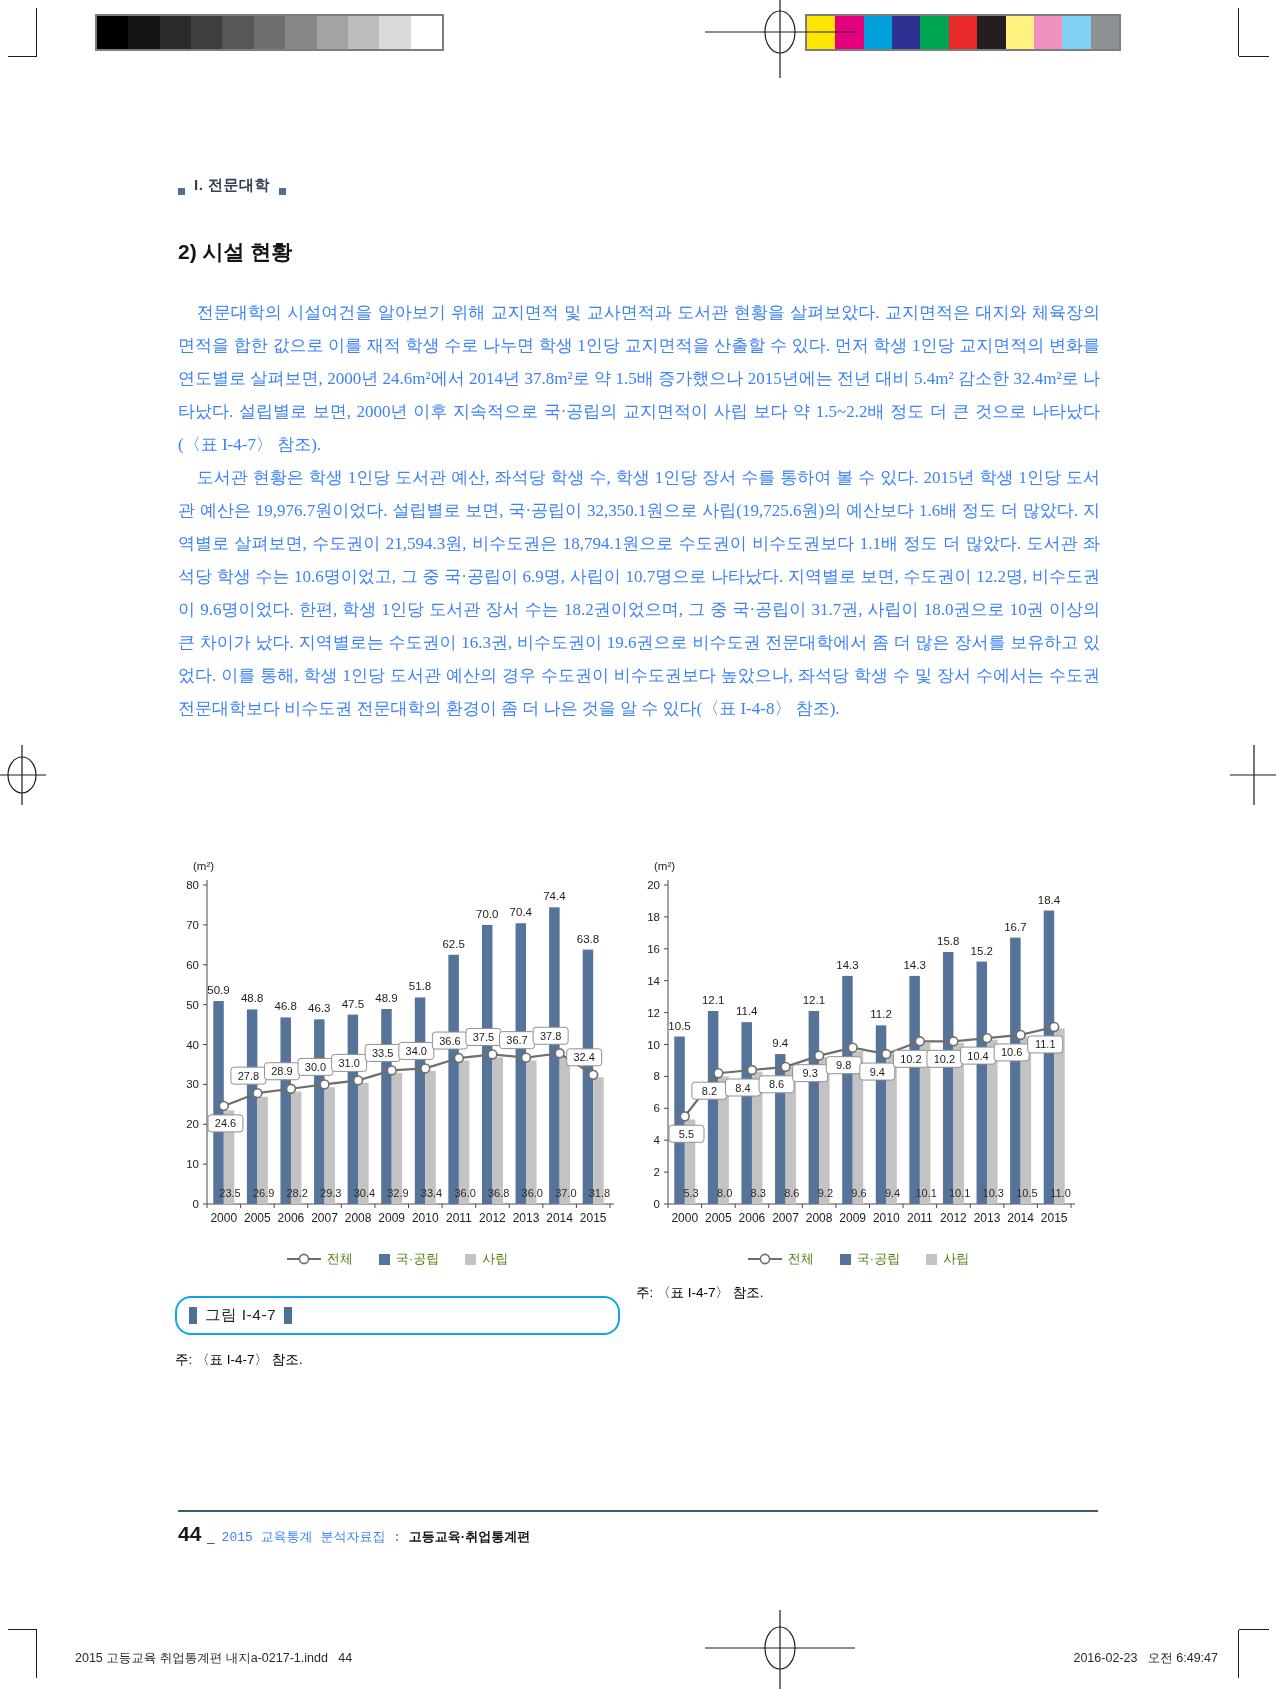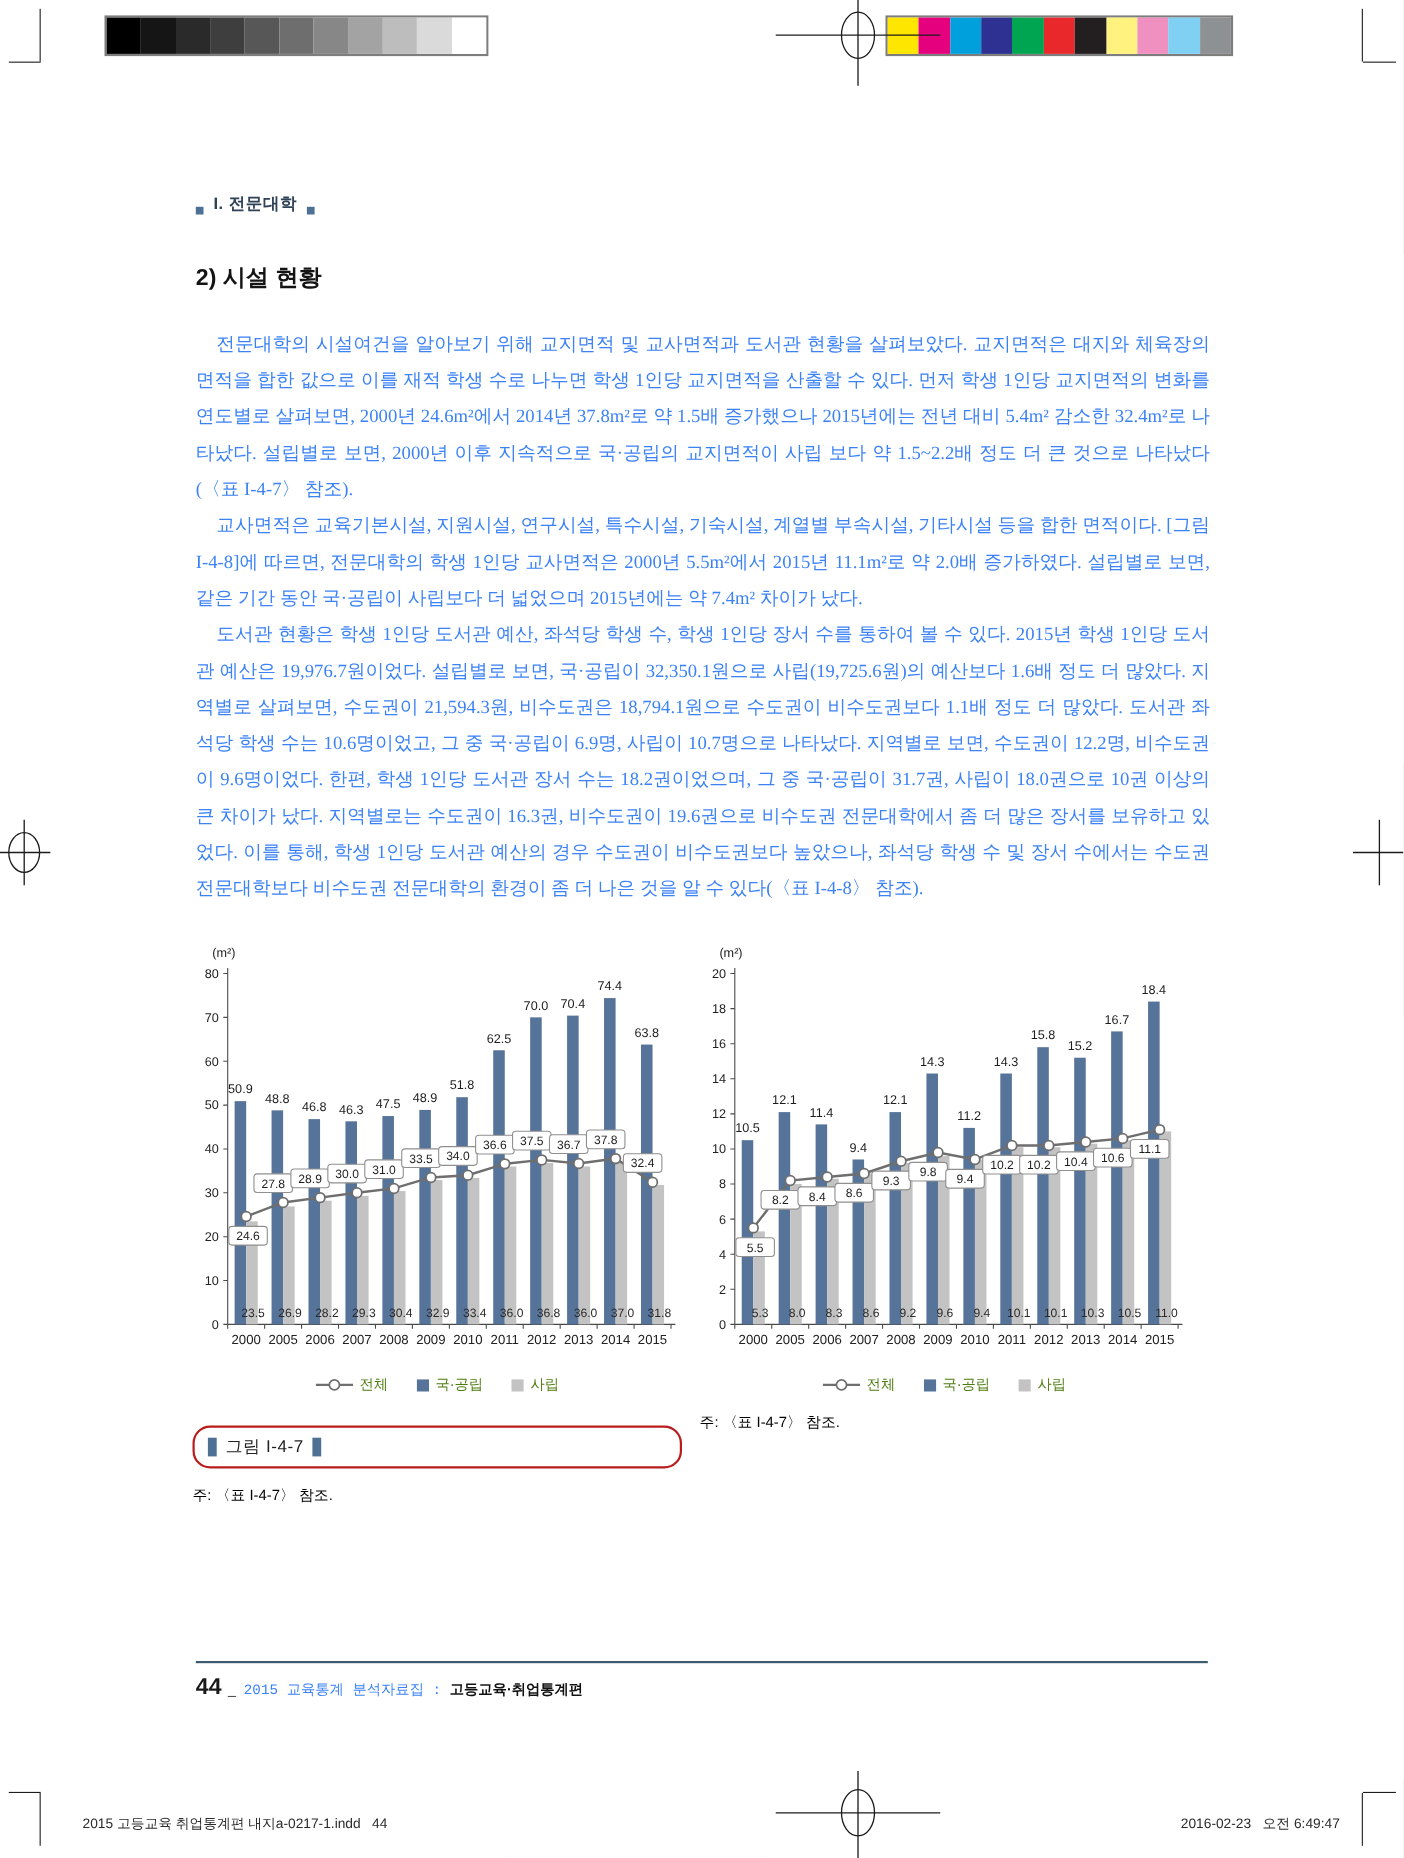--- a/index.html
+++ b/index.html
@@ -42,21 +42,21 @@
   .axis { stroke:#4a4a4a; stroke-width:1; }
   .trend { fill:none; stroke:#6e6e6e; stroke-width:2.2; }
   .marker { fill:#ffffff; stroke:#6e6e6e; stroke-width:1.6; }
   .lbox { fill:#ffffff; stroke:#8f8f8f; stroke-width:1; }
 
   .legend { margin-top:12px; display:flex; justify-content:center; align-items:flex-start; gap:10px;
             font-size:13px; color:#4d7c0f; }
   .legend .lg-item { display:flex; align-items:center; gap:6px; margin:0 8px; }
   .lg-sq { width:11px; height:11px; display:inline-block; }
 
-  .caption-box { margin-top:28px; border:2px solid #b91c1c; border-radius:16px; padding:7px 12px;
+  .caption-box { margin-top:28px; border:2px solid #0ea5e9; border-radius:16px; padding:7px 12px;
                  display:flex; align-items:center; font-size:15.5px; color:#222222; background:#fff; }
   .cap-sq { width:8px; height:17px; background:#4d7195; display:inline-block; flex:none; }
   .cap-label { margin:0 8px; letter-spacing:0.5px; }
   .cap-text { margin-left:12px; }
   .fig-note { margin-top:16px; font-size:13.5px; color:#000000; }
 
   
   .footer-rule { position:absolute; left:178px; top:1510px; width:920px; height:2px; background:#3c5a70; }
   .footer-line { position:absolute; left:178px; top:1522px; display:flex; align-items:baseline; color:#1a1a1a; }
   .pg-num { font-size:21px; font-weight:bold; }
@@ -132,21 +132,20 @@
   <div class="doc-header">
     <span class="hdr-sq"></span>
     <span>I. 전문대학</span>
     <span class="hdr-sq"></span>
   </div>
 
   <div class="section-title">2) 시설 현황</div>
 
   <div class="body-text">
     <p>전문대학의 시설여건을 알아보기 위해 교지면적 및 교사면적과 도서관 현황을 살펴보았다. 교지면적은 대지와 체육장의 면적을 합한 값으로 이를 재적 학생 수로 나누면 학생 1인당 교지면적을 산출할 수 있다. 먼저 학생 1인당 교지면적의 변화를 연도별로 살펴보면, 2000년 24.6m²에서 2014년 37.8m²로 약 1.5배 증가했으나 2015년에는 전년 대비 5.4m² 감소한 32.4m²로 나타났다. 설립별로 보면, 2000년 이후 지속적으로 국·공립의 교지면적이 사립 보다 약 1.5~2.2배 정도 더 큰 것으로 나타났다(〈표 I-4-7〉 참조).</p>
-    <p>교사면적은 교육기본시설, 지원시설, 연구시설, 특수시설, 기숙시설, 계열별 부속시설, 기타시설 등을 합한 면적이다. [그림 I-4-8]에 따르면, 전문대학의 학생 1인당 교사면적은 2000년 5.5m²에서 2015년 11.1m²로 약 2.0배 증가하였다. 설립별로 보면, 같은 기간 동안 국·공립이 사립보다 더 넓었으며 2015년에는 약 7.4m² 차이가 났다.</p>
     <p>도서관 현황은 학생 1인당 도서관 예산, 좌석당 학생 수, 학생 1인당 장서 수를 통하여 볼 수 있다. 2015년 학생 1인당 도서관 예산은 19,976.7원이었다. 설립별로 보면, 국·공립이 32,350.1원으로 사립(19,725.6원)의 예산보다 1.6배 정도 더 많았다. 지역별로 살펴보면, 수도권이 21,594.3원, 비수도권은 18,794.1원으로 수도권이 비수도권보다 1.1배 정도 더 많았다. 도서관 좌석당 학생 수는 10.6명이었고, 그 중 국·공립이 6.9명, 사립이 10.7명으로 나타났다. 지역별로 보면, 수도권이 12.2명, 비수도권이 9.6명이었다. 한편, 학생 1인당 도서관 장서 수는 18.2권이었으며, 그 중 국·공립이 31.7권, 사립이 18.0권으로 10권 이상의 큰 차이가 났다. 지역별로는 수도권이 16.3권, 비수도권이 19.6권으로 비수도권 전문대학에서 좀 더 많은 장서를 보유하고 있었다. 이를 통해, 학생 1인당 도서관 예산의 경우 수도권이 비수도권보다 높았으나, 좌석당 학생 수 및 장서 수에서는 수도권 전문대학보다 비수도권 전문대학의 환경이 좀 더 나은 것을 알 수 있다(〈표 I-4-8〉 참조).</p>
   </div>
 
   <div class="charts-row">
 
     <div class="chart-block">
       <div class="chart-svg">
           <svg width="445" height="382" viewBox="0 0 445 382">
             <text x="18" y="14" class="unit">(m²)</text>
             <line class="axis" x1="28" y1="348" x2="32" y2="348"></line>

